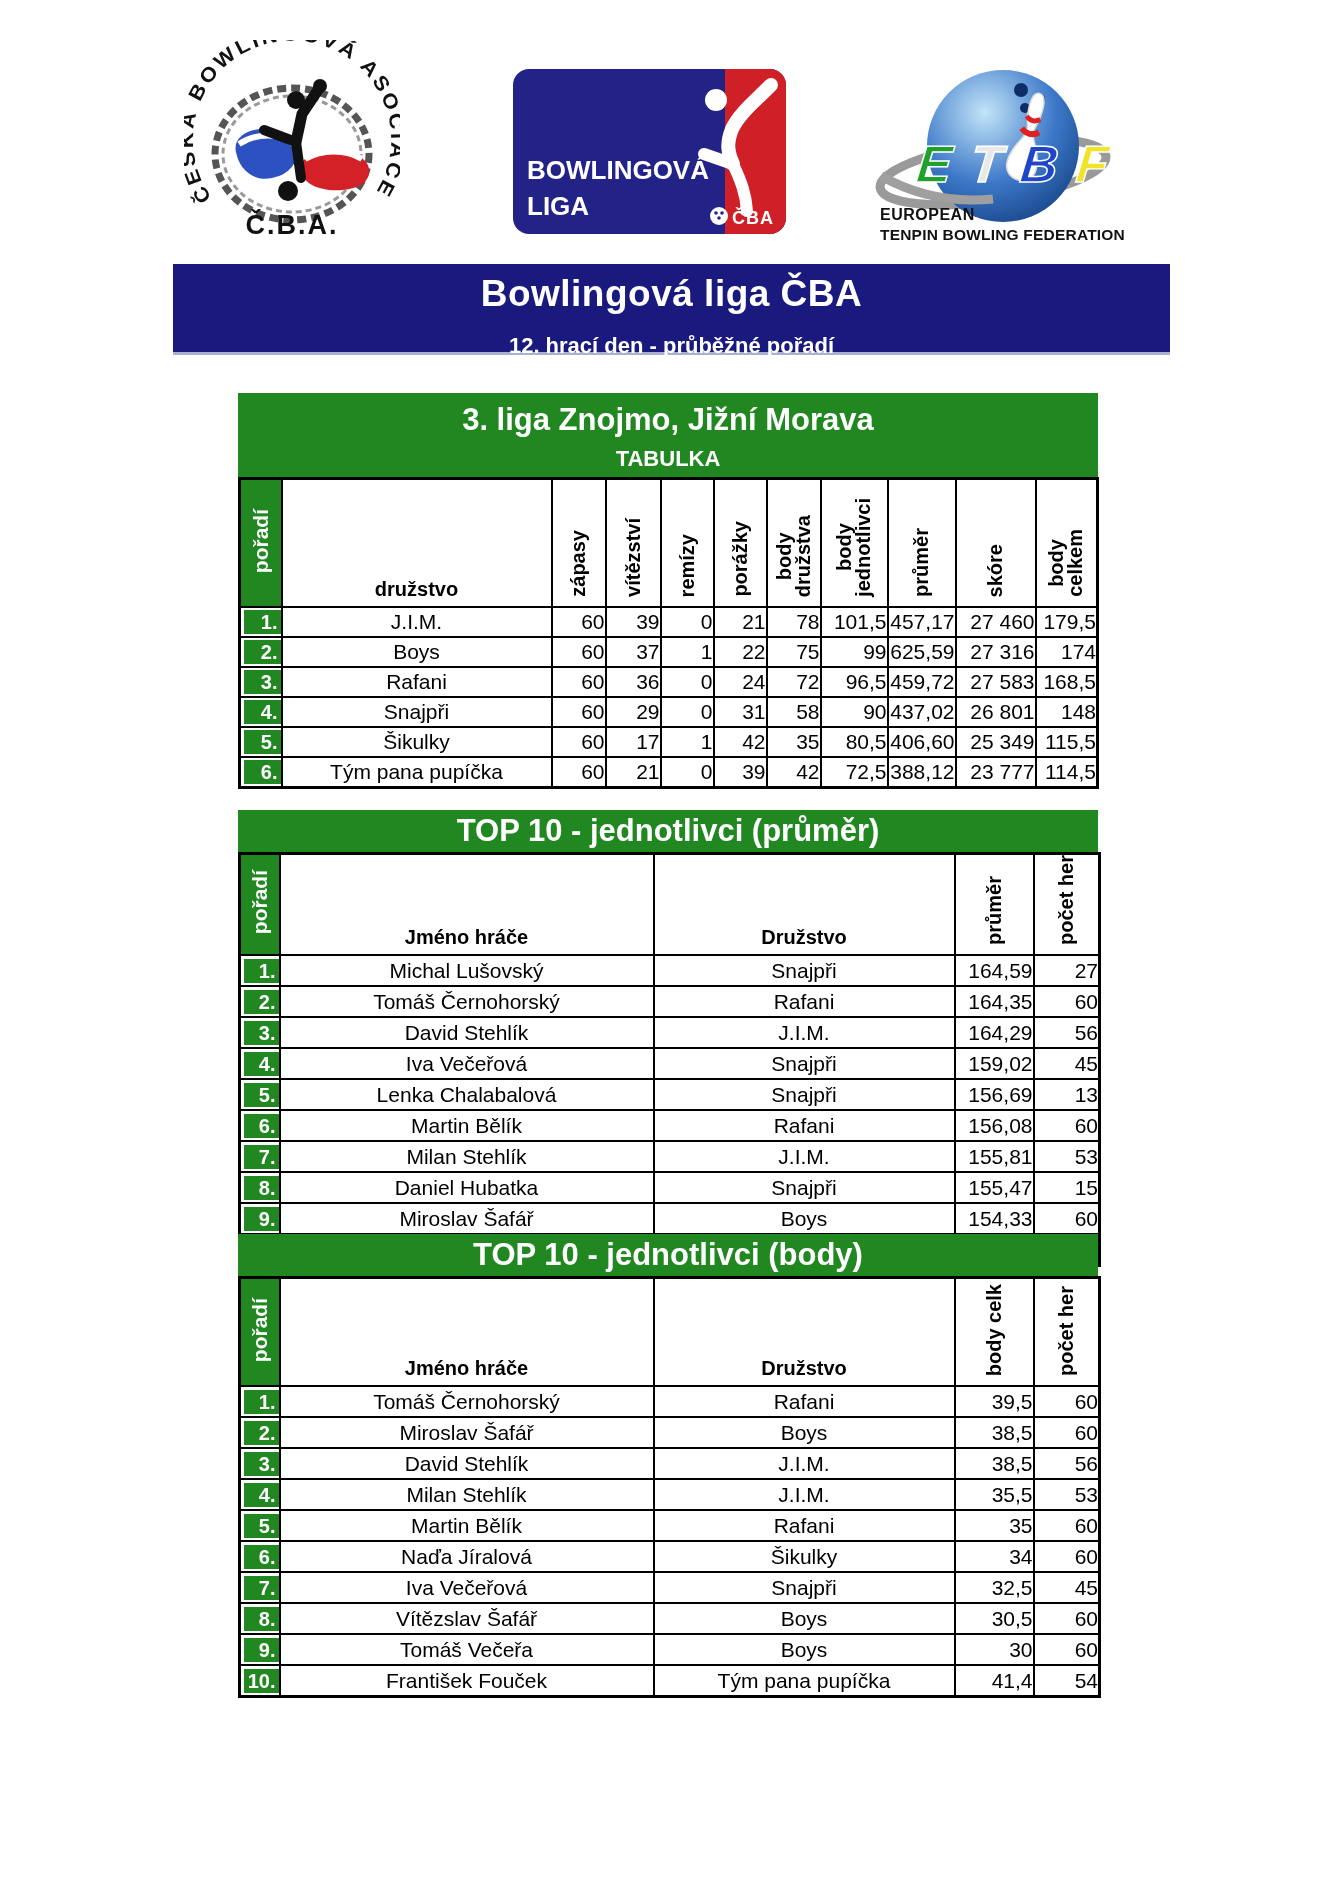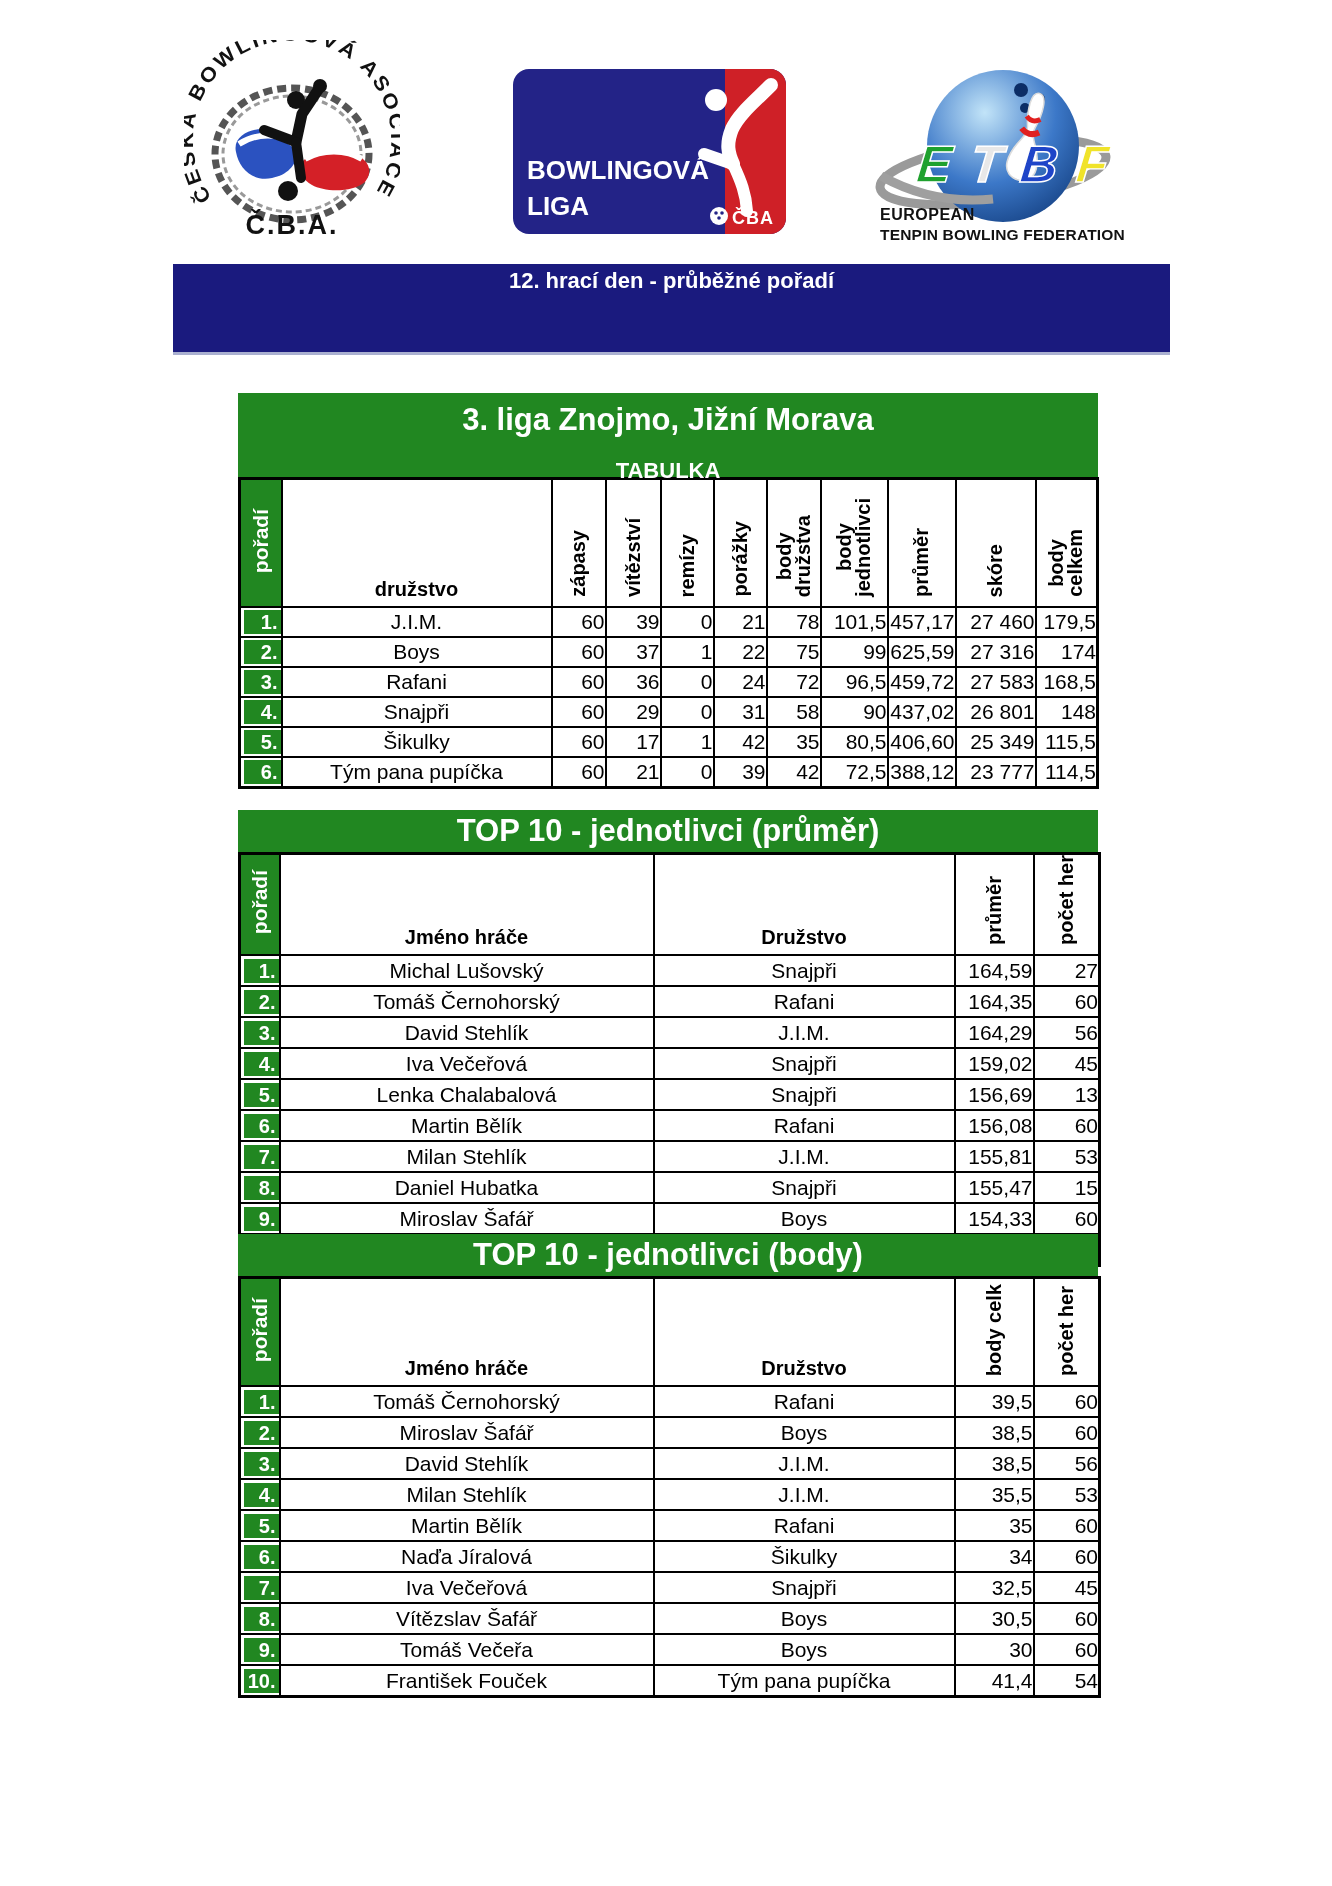--- a/index.html
+++ b/index.html
@@ -14,32 +14,32 @@
   #logo-etbf { left:875px; top:52px;  width:250px; height:192px; }
   svg text { font-family:"Liberation Sans", sans-serif; }
 
   
   .banner {
     position:absolute; left:173px; top:264px; width:997px; height:91px;
     background:#1a1a7e; color:#fff; text-align:center;
     border-bottom:3px solid #aab0d0; box-sizing:border-box;
   }
   .banner-title { font-size:37px; font-weight:bold; padding-top:9px; letter-spacing:0.5px; }
-  .banner-sub   { font-size:22px; font-weight:bold; margin-top:4px; }
+  .banner-sub   { font-size:22px; font-weight:bold; margin-top:18px; }
 
   
   .section { position:absolute; left:238px; width:860px; }
   #sec1 { top:393px; }
   #sec2 { top:810px; }
   #sec3 { top:1234px; }
 
   .sec-title { background:#218721; color:#fff; text-align:center; font-weight:bold; }
   #sec1 .sec-title { height:84px; }
   .sec-title .line1 { font-size:31px; padding-top:9px; }
-  .sec-title .line2 { font-size:22px; margin-top:20px; }
+  .sec-title .line2 { font-size:22px; margin-top:8px; }
   .sec-title.single { height:42px; line-height:42px; font-size:31px; }
 
   table.grid {
     width:100%; border-collapse:collapse; table-layout:fixed;
     border:3px solid #000; background:#fff;
   }
   .grid th, .grid td { border:2px solid #000; overflow:hidden; padding:0; }
 
   
   .th-v  { vertical-align:bottom; text-align:center; background:#fff; }
@@ -151,20 +151,21 @@
       <tspan fill="#1fa12e">E</tspan>
       <tspan fill="#e8e8e8">T</tspan>
       <tspan fill="#1f45c8">B</tspan>
       <tspan fill="#f0e32a">F</tspan>
     </text>
     <text x="5" y="168" font-size="16" font-weight="bold" fill="#111" letter-spacing="0.5">EUROPEAN</text>
     <text x="5" y="188" font-size="15.5" font-weight="bold" fill="#111" letter-spacing="0.2">TENPIN BOWLING FEDERATION</text>
   </svg>
 
   <div class="banner">
+    <div class="banner-title">Bowlingová liga ČBA</div>
     <div class="banner-sub">12. hrací den - průběžné pořadí</div>
   </div>
 
   <div class="section" id="sec1">
     <div class="sec-title">
       <div class="line1">3. liga Znojmo, Jižní Morava</div>
       <div class="line2">TABULKA</div>
     </div>
     <table class="grid" id="t1">
       <colgroup>

